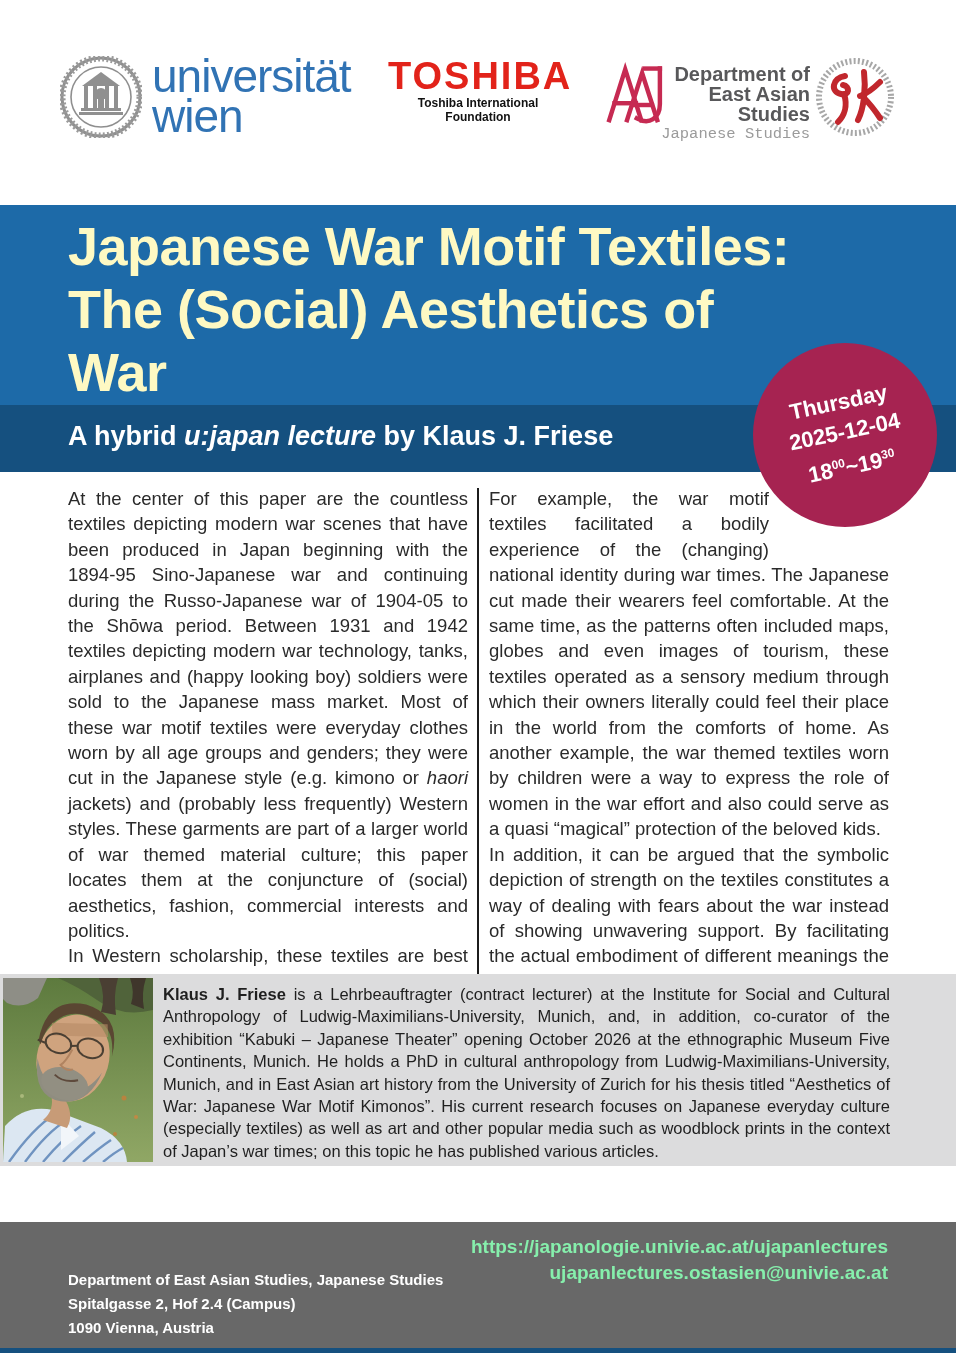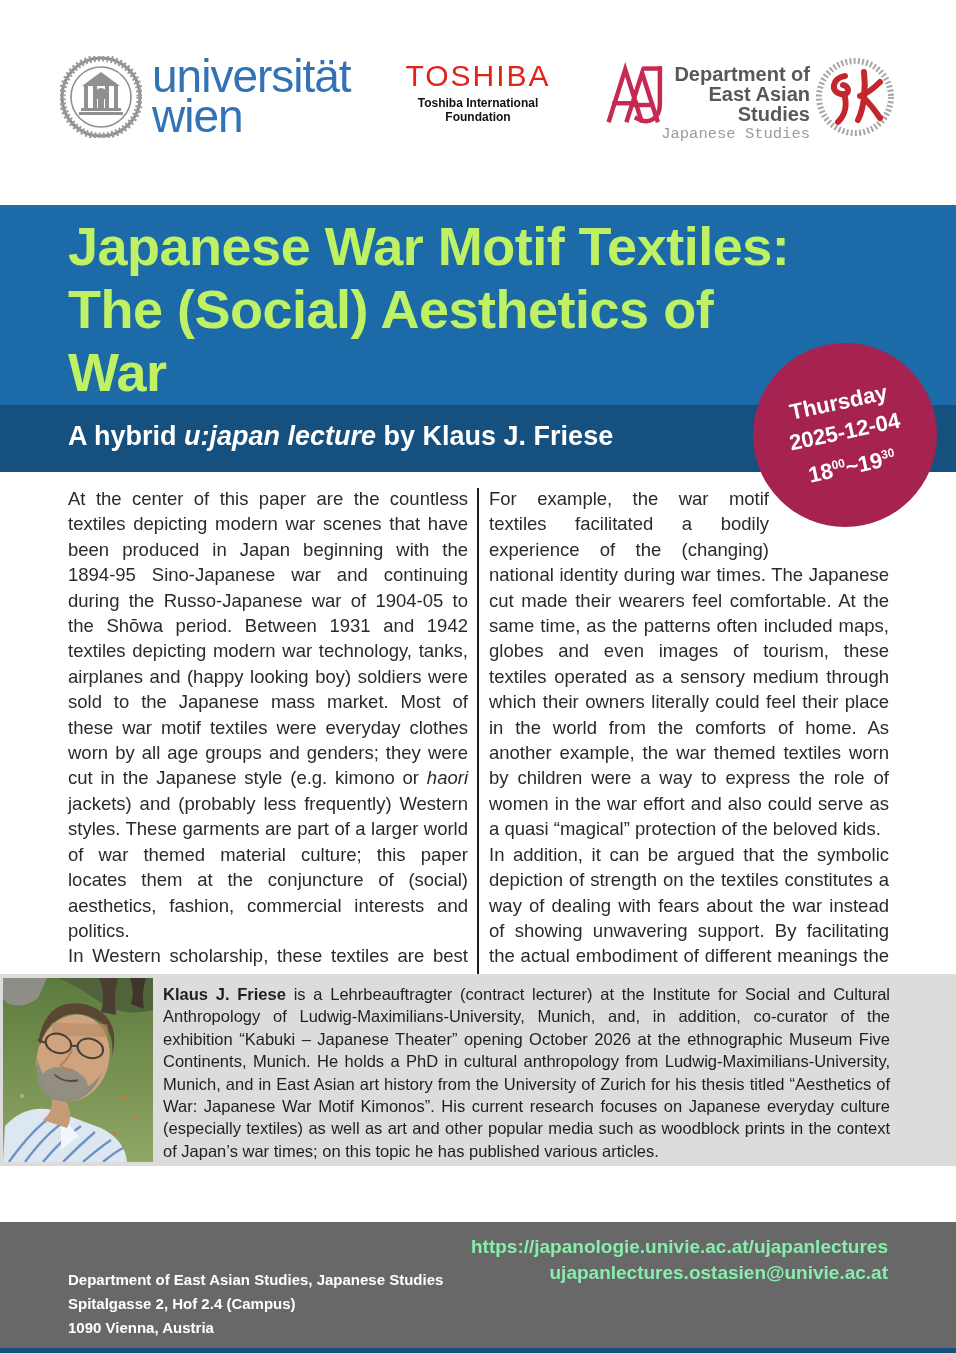--- a/index.html
+++ b/index.html
@@ -9,31 +9,31 @@
     -webkit-hyphens:auto;hyphens:auto;
   }
   .page{position:absolute;inset:0;overflow:hidden;background:#fff;}
 
   
   .header{position:absolute;top:0;left:0;right:0;height:205px;background:#fff;}
   .seal{position:absolute;left:60px;top:56px;width:82px;height:82px;}
   .wordmark{position:absolute;left:152px;top:56px;color:var(--univie-blue,#3173b4);
     font-size:46px;line-height:40px;letter-spacing:-1px;font-weight:normal;}
   .toshiba{position:absolute;left:388px;top:60px;width:180px;text-align:center;}
-  .toshiba-word{color:var(--toshiba-red,#e2231a);font-weight:normal;font-size:30px;letter-spacing:2px;line-height:32px;}
+  .toshiba-word{color:var(--toshiba-red,#e2231a);font-weight:bold;font-size:38px;letter-spacing:2px;line-height:32px;}
   .toshiba-sub{color:#111;font-weight:bold;font-size:12px;margin-top:4px;}
   .aaj{position:absolute;left:603px;top:58px;width:64px;height:78px;}
   .dept{position:absolute;left:660px;top:64px;width:150px;text-align:right;line-height:20px;}
   .dept .l1,.dept .l2{font-weight:bold;color:var(--dept-dark,#58585a);font-size:20px;}
   .dept .l3{color:var(--dept-light,#9b9b9b);font-size:15.5px;font-family:Liberation Mono, monospace;}
   .stamp{position:absolute;left:812px;top:54px;width:86px;height:86px;}
 
   
   .banner{position:absolute;top:205px;left:0;right:0;height:200px;background:var(--banner-blue,#1d6aa8);}
-  .title{position:absolute;left:68px;top:10px;width:840px;color:#bef264;font-weight:bold;
+  .title{position:absolute;left:68px;top:10px;width:840px;color:#fef9c3;font-weight:bold;
     font-size:54px;line-height:63px;letter-spacing:-0.5px;}
   .subbar{position:absolute;top:405px;left:0;right:0;height:67px;background:var(--banner-dark,#15507f);}
   .subtitle{position:absolute;left:68px;top:16px;color:#fff;font-weight:bold;font-size:27px;}
 
   
   .badge{position:absolute;left:753px;top:343px;width:184px;height:184px;border-radius:50%;
     background:var(--badge-crimson,#a62351);z-index:6;display:flex;align-items:center;justify-content:center;}
   .badge-inner{transform:rotate(-12deg);text-align:center;color:#fff;font-weight:bold;
     font-size:22px;line-height:30px;white-space:nowrap;}
   .badge-inner sup{font-size:12px;}

